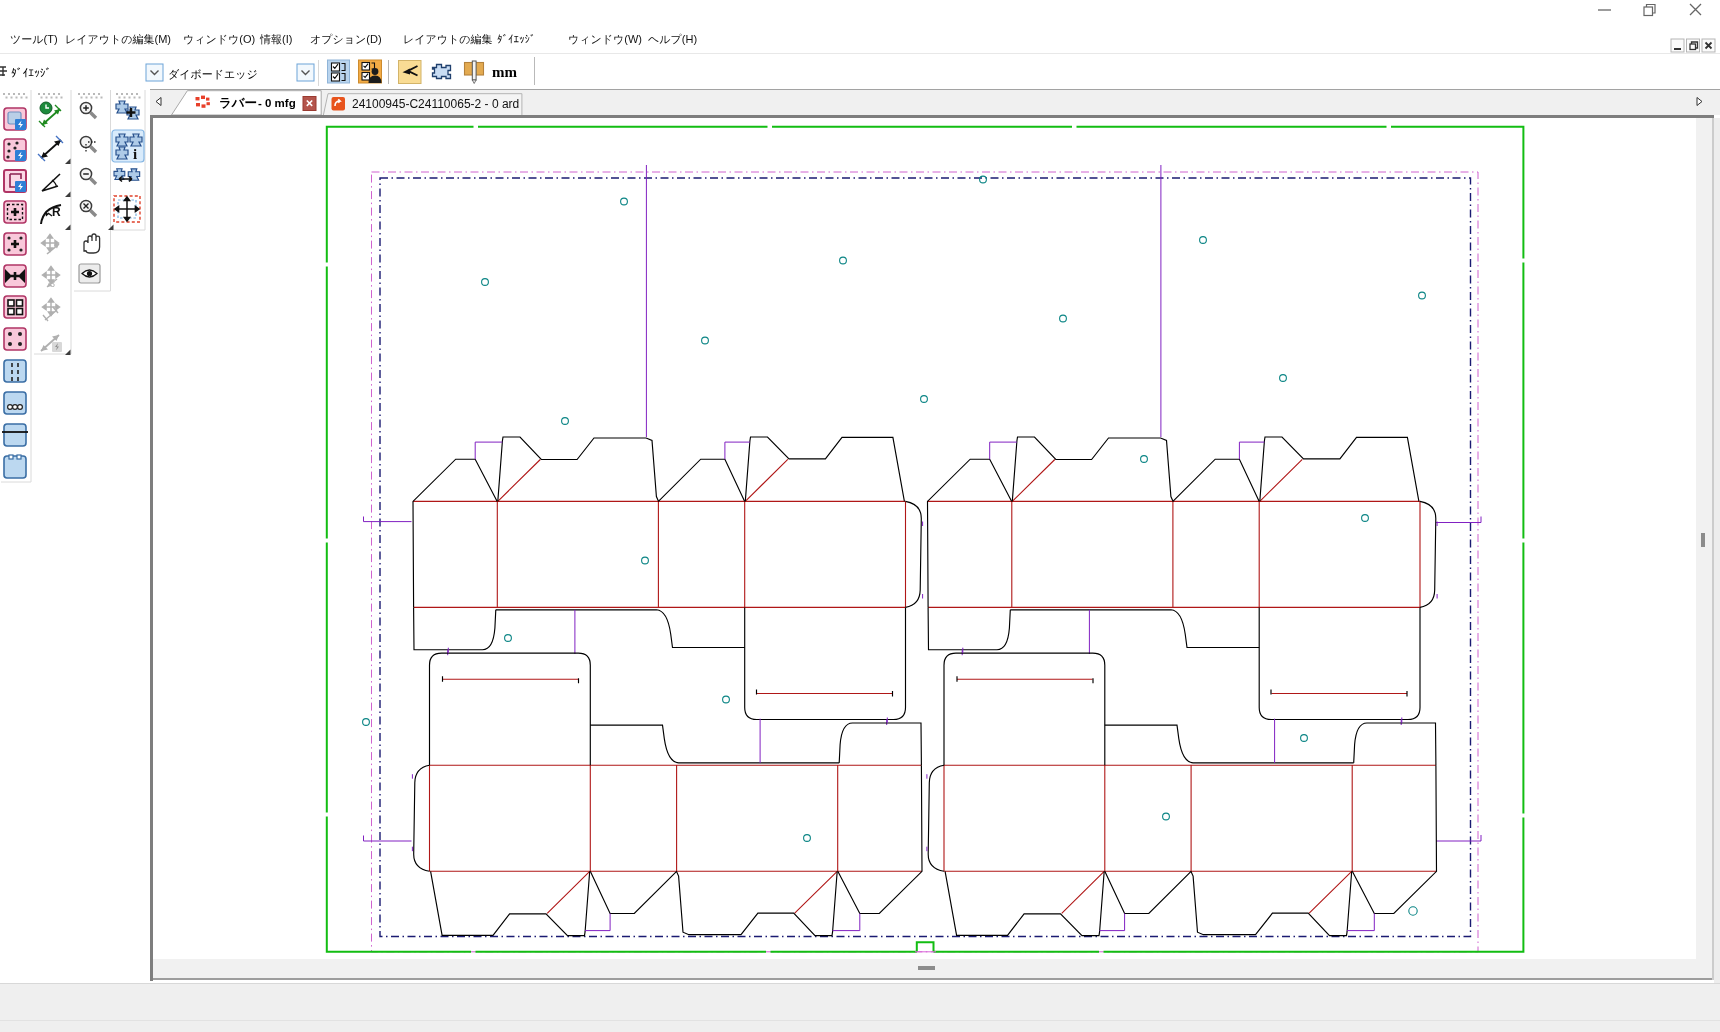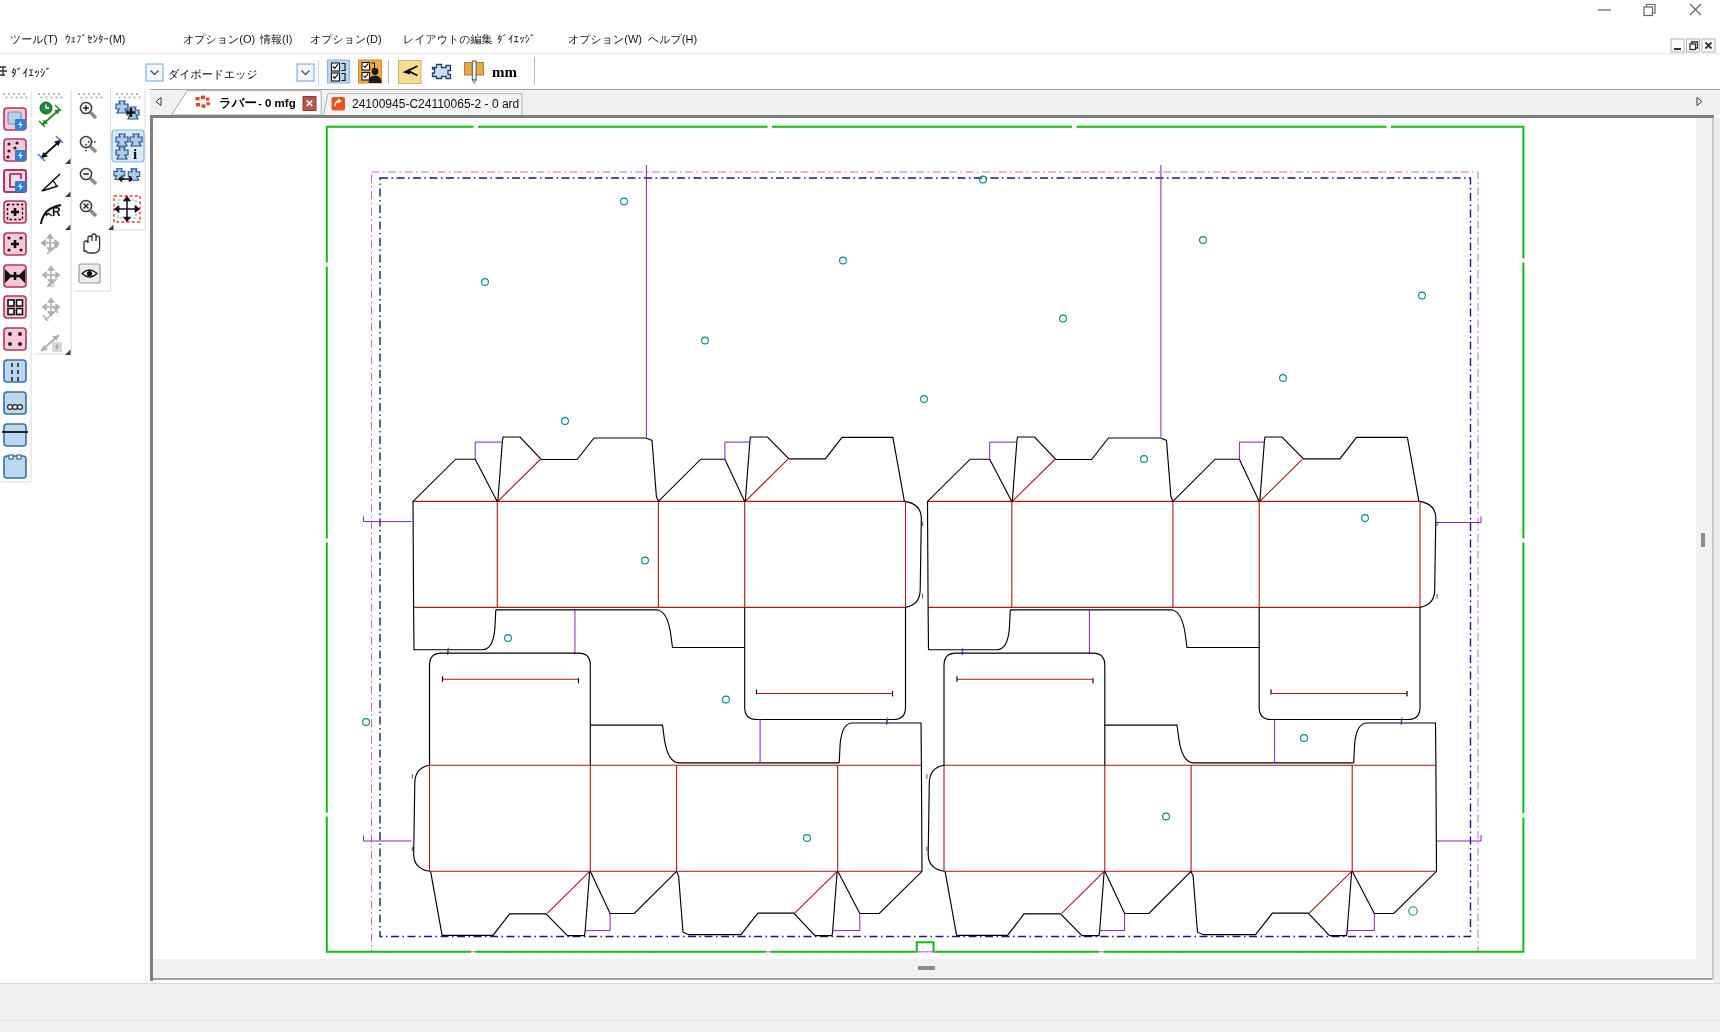--- a/index.html
+++ b/index.html
@@ -13,27 +13,27 @@
 <div class="abs" style="left:0;top:0;width:1720px;height:25px;background:#fff"></div>
 <svg class="abs" style="left:1580px;top:0" width="140" height="25" viewBox="0 0 140 25">
   <line x1="18" y1="10" x2="31" y2="10" stroke="#666" stroke-width="1.3"></line>
   <rect x="64" y="7" width="8.5" height="8.5" fill="none" stroke="#666" stroke-width="1.2"></rect>
   <path d="M66.5,7 v-2.5 h8.5 v8.5 h-2.5" fill="none" stroke="#666" stroke-width="1.2"></path>
   <path d="M110,4 l11,11 M121,4 l-11,11" stroke="#666" stroke-width="1.3"></path>
 </svg>
 
 <div id="menubar" class="abs" style="left:0;top:25px;width:1720px;height:29px;background:#fff;border-bottom:1px solid #e8e8e8;font-size:11px;color:#111;line-height:28px">
 <span class="abs" style="left:10px">ツール(T)</span>
-<span class="abs" style="left:65px">ｳｪﾌﾞｾﾝﾀｰ(M)</span>
-<span class="abs" style="left:183px">オプション(O)</span>
+<span class="abs" style="left:65px">レイアウトの編集(M)</span>
+<span class="abs" style="left:183px">ウィンドウ(O)</span>
 <span class="abs" style="left:260px">情報(I)</span>
 <span class="abs" style="left:310px">オプション(D)</span>
 <span class="abs" style="left:403px">レイアウトの編集</span>
 <span class="abs" style="left:497px">ﾀﾞｲｴｯｼﾞ</span>
-<span class="abs" style="left:568px">オプション(W)</span>
+<span class="abs" style="left:568px">ウィンドウ(W)</span>
 <span class="abs" style="left:648px">ヘルプ(H)</span>
 </div>
 
 <svg class="abs" style="left:1670px;top:38px" width="50" height="18" viewBox="0 0 50 18">
   <g>
   <rect x="1" y="1" width="13" height="13" fill="#fbfbfb" stroke="#b5b5b5" stroke-width="1"></rect>
   <rect x="16.5" y="1" width="13" height="13" fill="#fbfbfb" stroke="#b5b5b5" stroke-width="1"></rect>
   <rect x="32" y="1" width="13" height="13" fill="#fbfbfb" stroke="#b5b5b5" stroke-width="1"></rect>
   <line x1="4" y1="11" x2="11" y2="11" stroke="#333" stroke-width="2"></line>
   <rect x="20" y="6" width="5.5" height="5.5" fill="none" stroke="#333" stroke-width="1.3"></rect>

